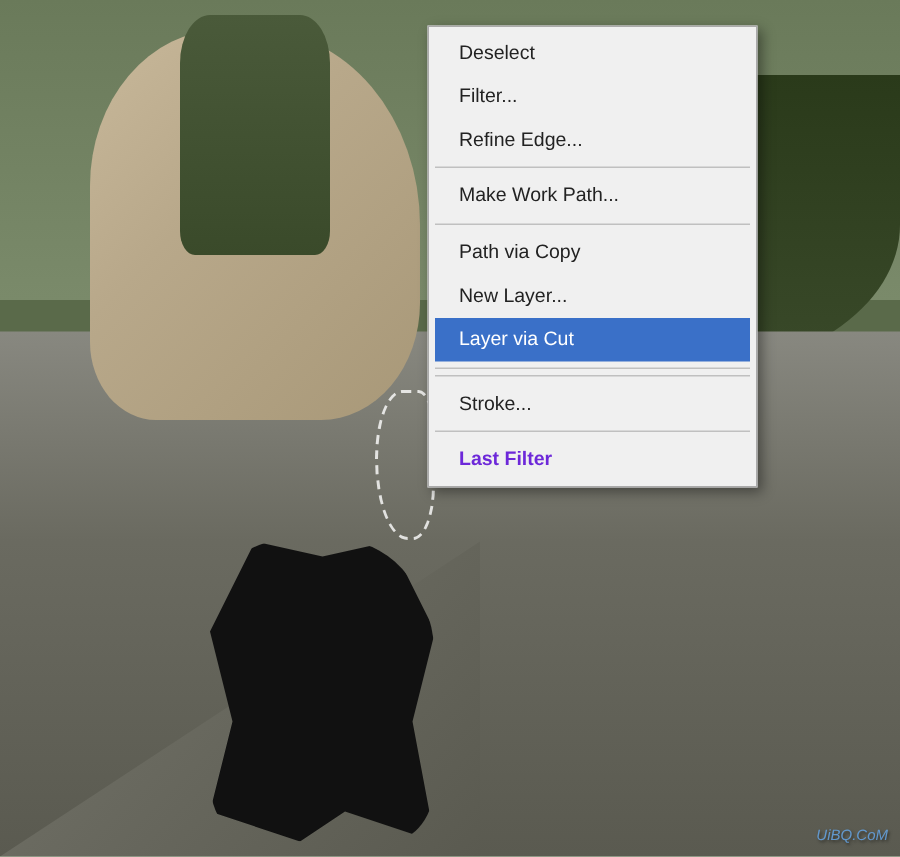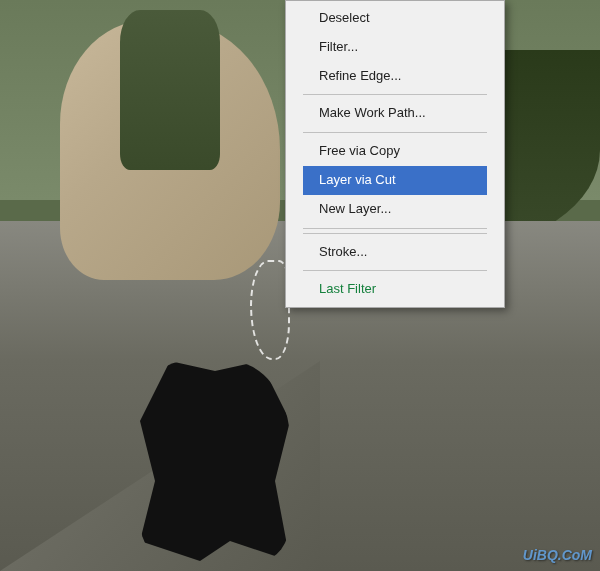--- a/index.html
+++ b/index.html
@@ -99,57 +99,58 @@
       border-radius: 50% 30% 40% 60%;
       opacity: 0.8;
     }
 
     
     .watermark {
       position: absolute;
       bottom: 8px;
       right: 8px;
       color: rgba(100, 160, 220, 0.9);
-      font-size: 14px;
-      font-weight: bold;
+      font-size: 10px;
+      font-weight: normal;
       font-style: italic;
       text-shadow: 1px 1px 2px rgba(0,0,0,0.5);
       z-index: 5;
       margin-top: 19px;
     }
 
     
     .context-menu {
       position: absolute;
-      top: 0;
+      top: 17px;
       left: 285px;
       width: 220px;
       background: #f0f0f0;
       border: 1px solid #aaa;
       box-shadow: 3px 3px 8px rgba(0,0,0,0.4);
       z-index: 10;
-      padding: 3px 17px;
+      padding: 3px 4px;
     }
 
     .menu-item {
       padding: 4px 16px;
       cursor: default;
       white-space: nowrap;
       color: #222;
       line-height: 1.6;
     }
 
     .menu-item.highlighted {
       background: #3a70c8;
       color: white;
     }
 
     .menu-item.disabled {
-      color: #15803d;
+      color: #6d28d9;
       cursor: default;
+      font-weight: bold;
     }
 
     .menu-separator {
       height: 1px;
       background: #c0c0c0;
       margin: 4px 0;
     }
   </style>
 </head>
 <body>
@@ -166,21 +167,21 @@
   <div class="watermark">UiBQ.CoM</div>
 </div>
 
 <div class="context-menu" id="context-menu">
 <div class="menu-item">Deselect</div>
     <div class="menu-item">Filter...</div>
     <div class="menu-item">Refine Edge...</div>
     <div class="menu-separator"></div>
     <div class="menu-item">Make Work Path...</div>
     <div class="menu-separator"></div>
-    <div class="menu-item">Free via Copy</div>
+    <div class="menu-item">Path via Copy</div>
+    <div class="menu-item">New Layer...</div>
     <div class="menu-item highlighted">Layer via Cut</div>
-    <div class="menu-item">New Layer...</div>
     <div class="menu-separator"></div>
     <div class="menu-separator"></div>
     <div class="menu-item">Stroke...</div>
     <div class="menu-separator"></div>
     <div class="menu-item disabled">Last Filter</div>
   </div>
 
 </body></html>

